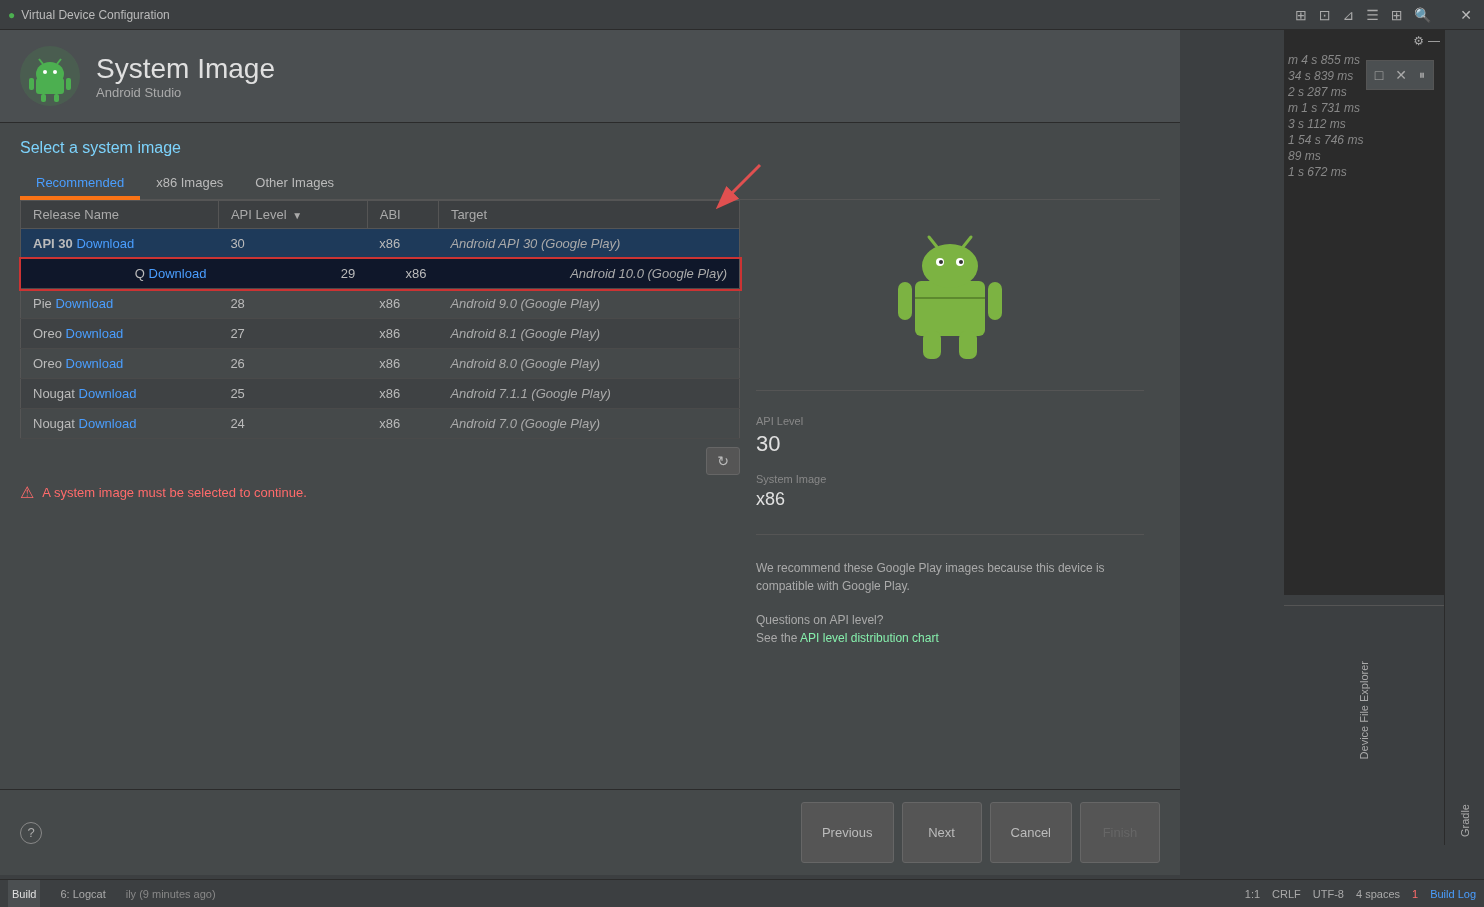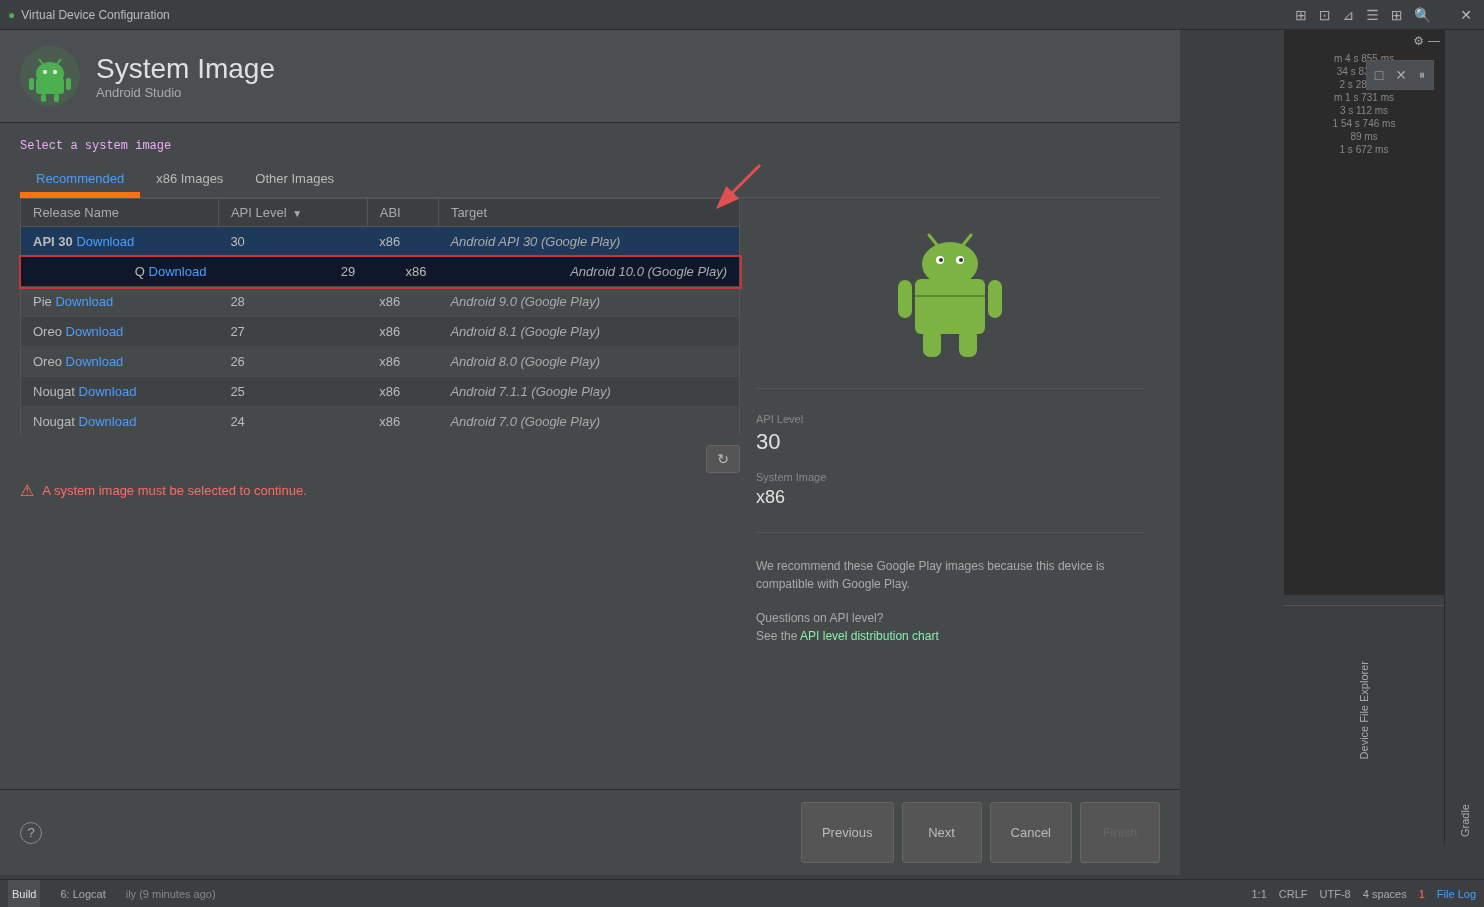--- a/index.html
+++ b/index.html
@@ -61,43 +61,42 @@
 
     
     .dialog-body {
       flex: 1;
       display: flex;
       flex-direction: column;
       padding: 16px 20px;
     }
 
     .section-title {
-      font-size: 12px;
-      color: #f0abfc;
+      font-size: 16px;
+      color: #7dd3fc;
       margin-bottom: 12px;
-      font-family: Liberation Mono, monospace;
     }
 
     
     .tabs-container {
       display: flex;
       border-bottom: 1px solid #555;
       margin-bottom: 0;
     }
     .tab {
       padding: 6px 16px;
       font-size: 13px;
       color: #bbbbbb;
       cursor: pointer;
       border-bottom: 2px solid transparent;
       margin-bottom: -1px;
     }
     .tab.active {
       color: #4a9eff;
-      border-bottom: 6px solid #f97316;
+      border-bottom: 4px solid #f97316;
     }
 
     
     .content-area {
       display: flex;
       flex: 1;
       gap: 0;
     }
 
     
@@ -356,24 +355,25 @@
       display: flex;
       flex-direction: column;
     }
     .log-panel-header {
       display: flex;
       justify-content: flex-end;
       gap: 4px;
       margin-bottom: 4px;
     }
     .log-entry {
-      text-align: center;
+      text-align: left;
       padding: 1px 0;
-      font-size: 10px;
+      font-size: 12px;
       color: #888;
+      font-style: italic;
     }
     .log-panel-sidebar {
       position: absolute;
       right: 40px;
       top: 605px;
       width: 160px;
       background: #3c3f41;
       height: 210px;
       border-top: 1px solid #555;
     }
@@ -680,15 +680,15 @@
   </div>
   <span style="color:#888;">ily (9 minutes ago)</span>
   <div class="status-right">
     <span>1:1</span>
     <span>CRLF</span>
     <span>UTF-8</span>
     <span>4 spaces</span>
     <span style="color:#ff6b6b;">
       <span>1</span>
     </span>
-    <span style="color:#4a9eff; cursor:pointer;">File Log</span>
+    <span style="color:#4a9eff; cursor:pointer;">Build Log</span>
   </div>
 </div>
 
 </body></html>

